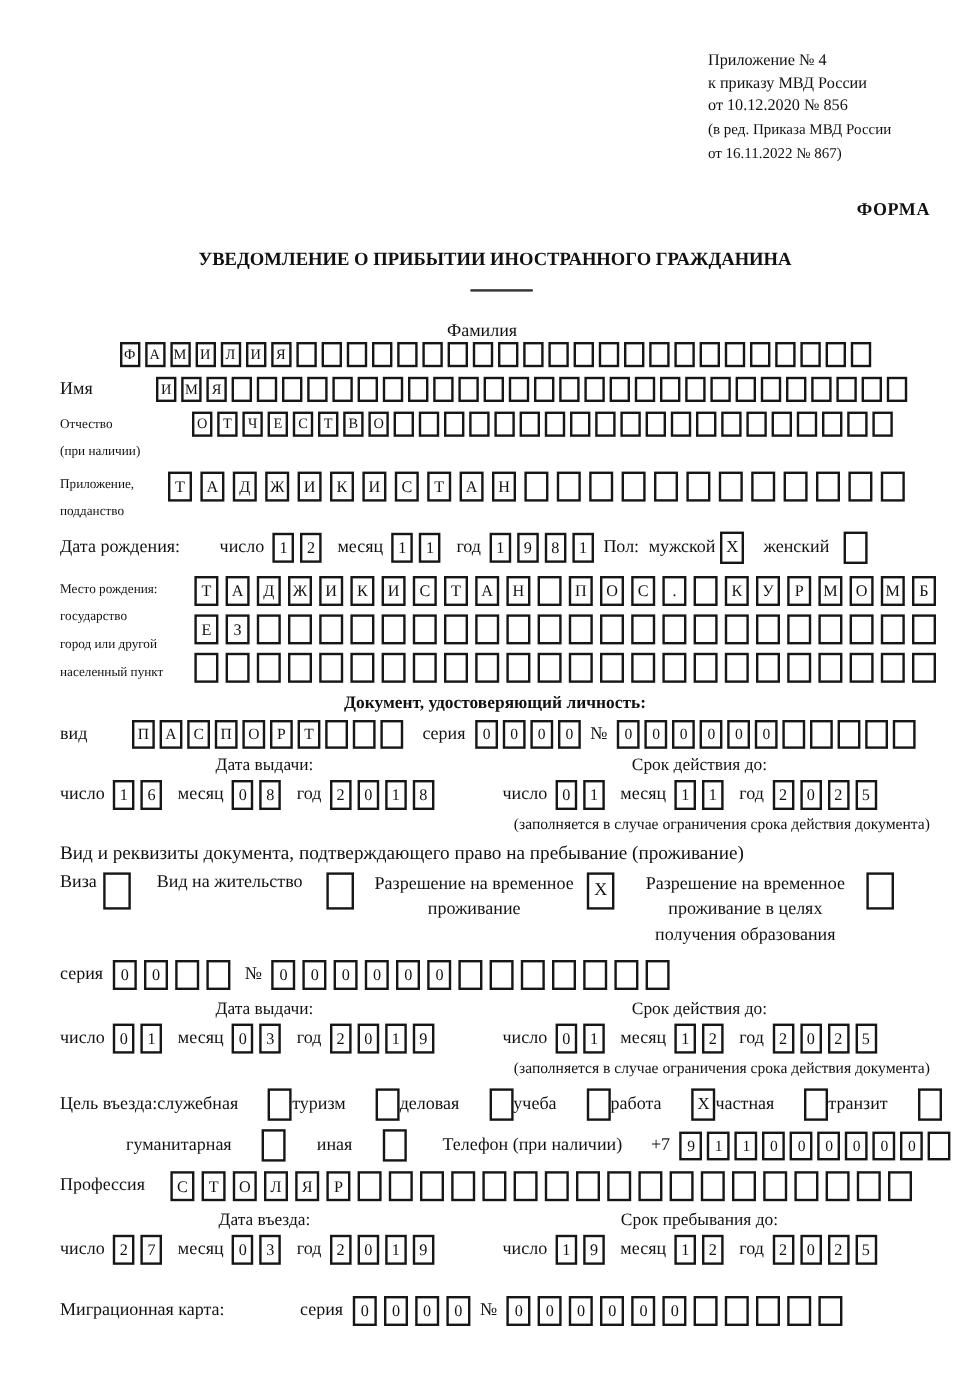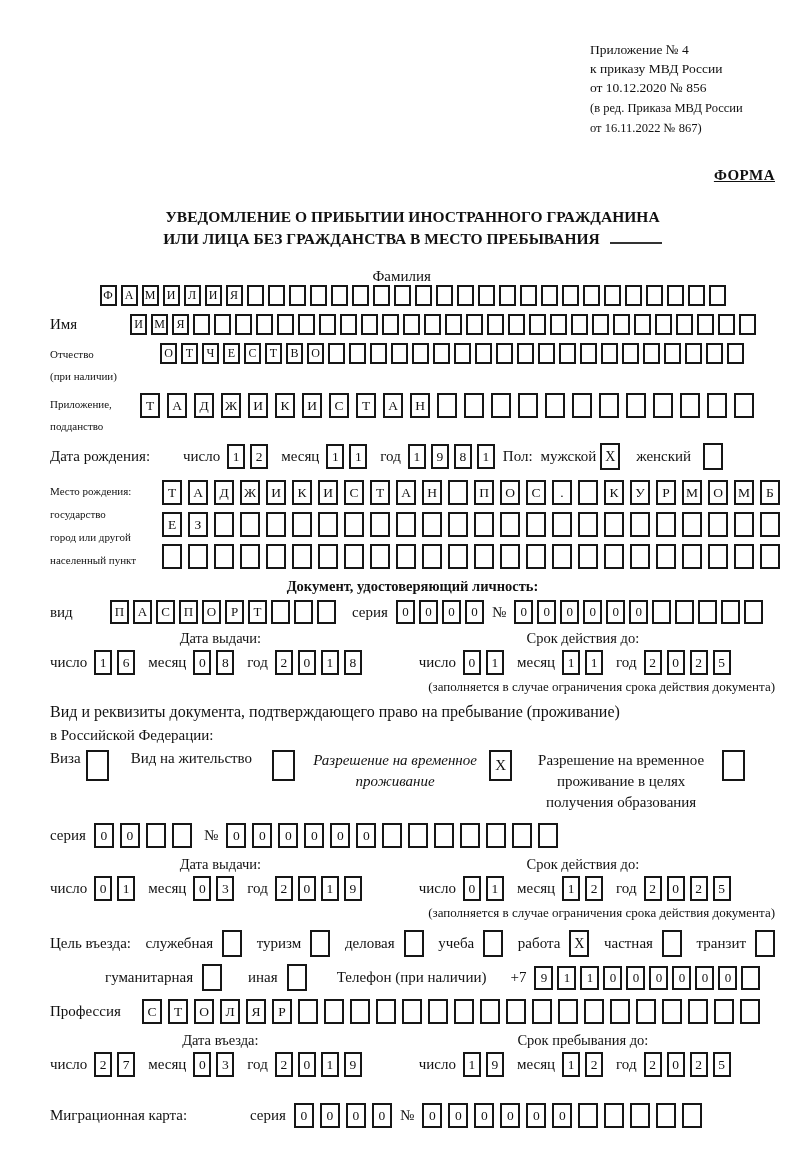--- a/index.html
+++ b/index.html
@@ -6,21 +6,21 @@
   html,body { background:#ffffff; }
   body {
     width:800px; height:1163px; overflow:hidden;
     font-family:"Liberation Serif", serif; color:#111;
   }
   .page { position:relative; width:800px; height:1163px; padding:40px 25px 10px 50px; }
 
   
   .hdr-block { margin-left:auto; width:185px; font-size:13.5px; line-height:19px; }
   .hdr-block .small { font-size:12.5px; line-height:17px; margin-top:3px; }
-  .forma { text-align:right; font-weight:bold; font-size:15px; margin-top:30px; letter-spacing:.5px;text-decoration:underline; }
+  .forma { text-align:right; font-weight:bold; font-size:15px; margin-top:30px; letter-spacing:.5px; }
 
   .title { text-align:center; font-weight:bold; font-size:15.5px; line-height:22px; margin-top:22px; }
   .blank-line { display:inline-block; width:52px; border-bottom:2px solid #333; margin-left:10px; height:14px; }
 
   .sec-title { text-align:center; font-weight:bold; font-size:14.5px; margin-top:26px; }
 
   
   .row { display:flex; align-items:center; margin-top:8px; flex-wrap:nowrap; }
   .row.top { align-items:flex-start; }
   .lbl { font-size:15px; white-space:nowrap; }
@@ -45,23 +45,23 @@
   .dg { display:flex; align-items:center; gap:5px; }
   .dg .lbl { margin-right:2px; }
   .two-col { display:flex; margin-top:10px; }
   .col-l { width:47%; } .col-r { flex:1; }
   .dhead { text-align:center; font-size:14.5px; }
   .dhead.left { width:47%; } .dhead.right { flex:1; }
   .note-right { text-align:right; margin-top:4px; } .mt18 { margin-top:18px;flex-direction:column; } .mt10 { margin-top:10px; }
   .ml8 { margin-left:8px; } .ml12 { margin-left:12px; } .ml16 { margin-left:16px; }
 
   .wrap-c { text-align:center; white-space:normal; line-height:21px; }
-  .w170 { width:172px;font-style:italic; } .w190 { width:190px; }
-
-  .pair { display:flex; align-items:center; gap:9px; }
+  .w170 { width:172px; } .w190 { width:190px; }
+
+  .pair { display:flex; align-items:center; gap:25px; }
   .spread { justify-content:space-between; }
 
   .bp-rows .boxes + .boxes { margin-top:7px; }
 </style>
 </head>
 <body>
 
 <div class="page">
 
   <div class="hdr-block">
@@ -70,21 +70,21 @@
     <div>от 10.12.2020 № 856</div>
     <div class="small">(в ред. Приказа МВД России</div>
     <div class="small">от 16.11.2022 № 867)</div>
   </div>
 
   <div class="forma">ФОРМА</div>
 
   <div class="title">
     <div>УВЕДОМЛЕНИЕ О ПРИБЫТИИ ИНОСТРАННОГО ГРАЖДАНИНА</div>
     <div>
-      <span>ИЛИ ЛИЦА БЕЗ ГРАЖДАНСТВА В МЕСТО ПРЕБЫВАНИЯ</span><span class="blank-line"></span>
+      <span class="blank-line"></span>
     </div>
   </div>
 
 
   <div class="row mt18">
     <span class="lbl" style="width:80px">Фамилия</span>
     <span class="boxes sz-sm">
         <span class="box">Ф</span>
         <span class="box">А</span>
         <span class="box">М</span>
@@ -423,21 +423,20 @@
           <span class="box">2</span>
           <span class="box">0</span>
           <span class="box">2</span>
           <span class="box">5</span>
         </span>
     </span>
   </div>
   <div class="note note-right">(заполняется в случае ограничения срока действия документа)</div>
 
   <div style="font-size:16px; margin-top:8px">Вид и реквизиты документа, подтверждающего право на пребывание (проживание)</div>
-  <div style="font-size:15px; margin-top:6px">в Российской Федерации:</div>
 
   <div class="row top" style="margin-top:6px">
     <span class="lbl">Виза</span>
     <span class="boxes cb-lg" style="margin-left:5px">
         <span class="box"></span>
       </span>
     <span class="lbl" style="margin-left:22px">Вид на жительство</span>
     <span class="boxes cb-lg" style="margin-left:20px">
         <span class="box"></span>
       </span>

